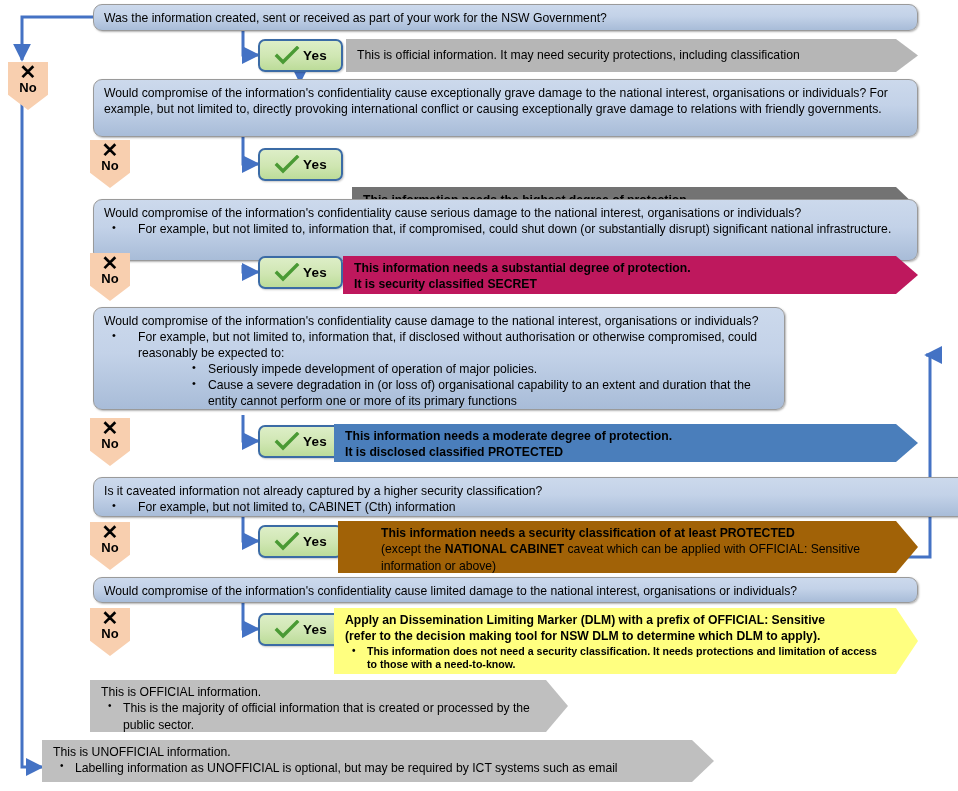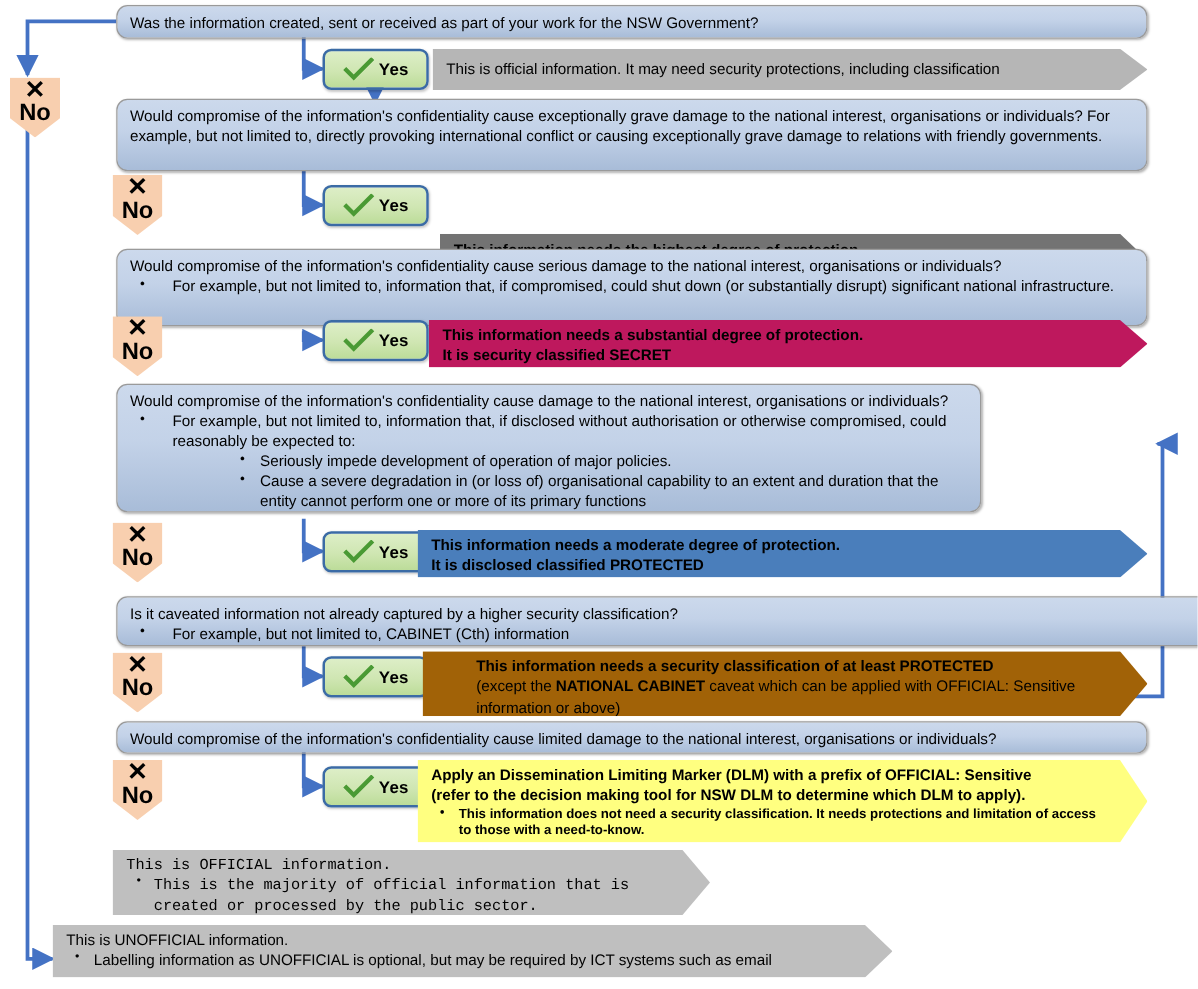--- a/index.html
+++ b/index.html
@@ -141,21 +141,21 @@
     padding-top: 1px;
     color: #000;
   }
   .no .xmark {
     font-size: 20px;
     font-weight: bold;
     line-height: 0.95;
     font-family: "Liberation Sans", sans-serif;
   }
   .no .nlabel {
-    font-size: 19px;
+    font-size: 13px;
     font-weight: bold;
     line-height: 1.0;
     margin-top: -1px;
   }
 </style>
 </head>
 <body>
 
 <div id="canvas">
 
@@ -322,21 +322,21 @@
   </div>
 
   <div class="banner b-yellow bold small" style="left:334px; top:608px; width:584px; height:66px; padding-top:4px;">
     <p>Apply an Dissemination Limiting Marker (DLM) with a prefix of OFFICIAL: Sensitive</p>
     <p>(refer to the decision making tool for NSW DLM to determine which DLM to apply).</p>
     <ul>
       <li>This information does not need a security classification.  It needs protections and limitation of access to those with a need-to-know.</li>
     </ul>
   </div>
 
-  <div class="banner b-grey" style="left:90px; top:680px; width:478px; height:52px; padding-top:4px;font-family:Liberation Mono, monospace;">
+  <div class="banner b-grey" style="left:90px; top:680px; width:478px; height:52px; padding-top:4px;">
     <p>This is OFFICIAL information.</p>
     <ul>
       <li>This is the majority of official information that is created or processed by the public sector.</li>
       <li>Labelling information as OFFICIAL is optional, but may be required by ICT systems such as email</li>
     </ul>
   </div>
 
   <div class="banner b-grey" style="left:42px; top:740px; width:672px; height:42px; padding-top:4px;">
     <p>This is UNOFFICIAL information.</p>
     <ul>

